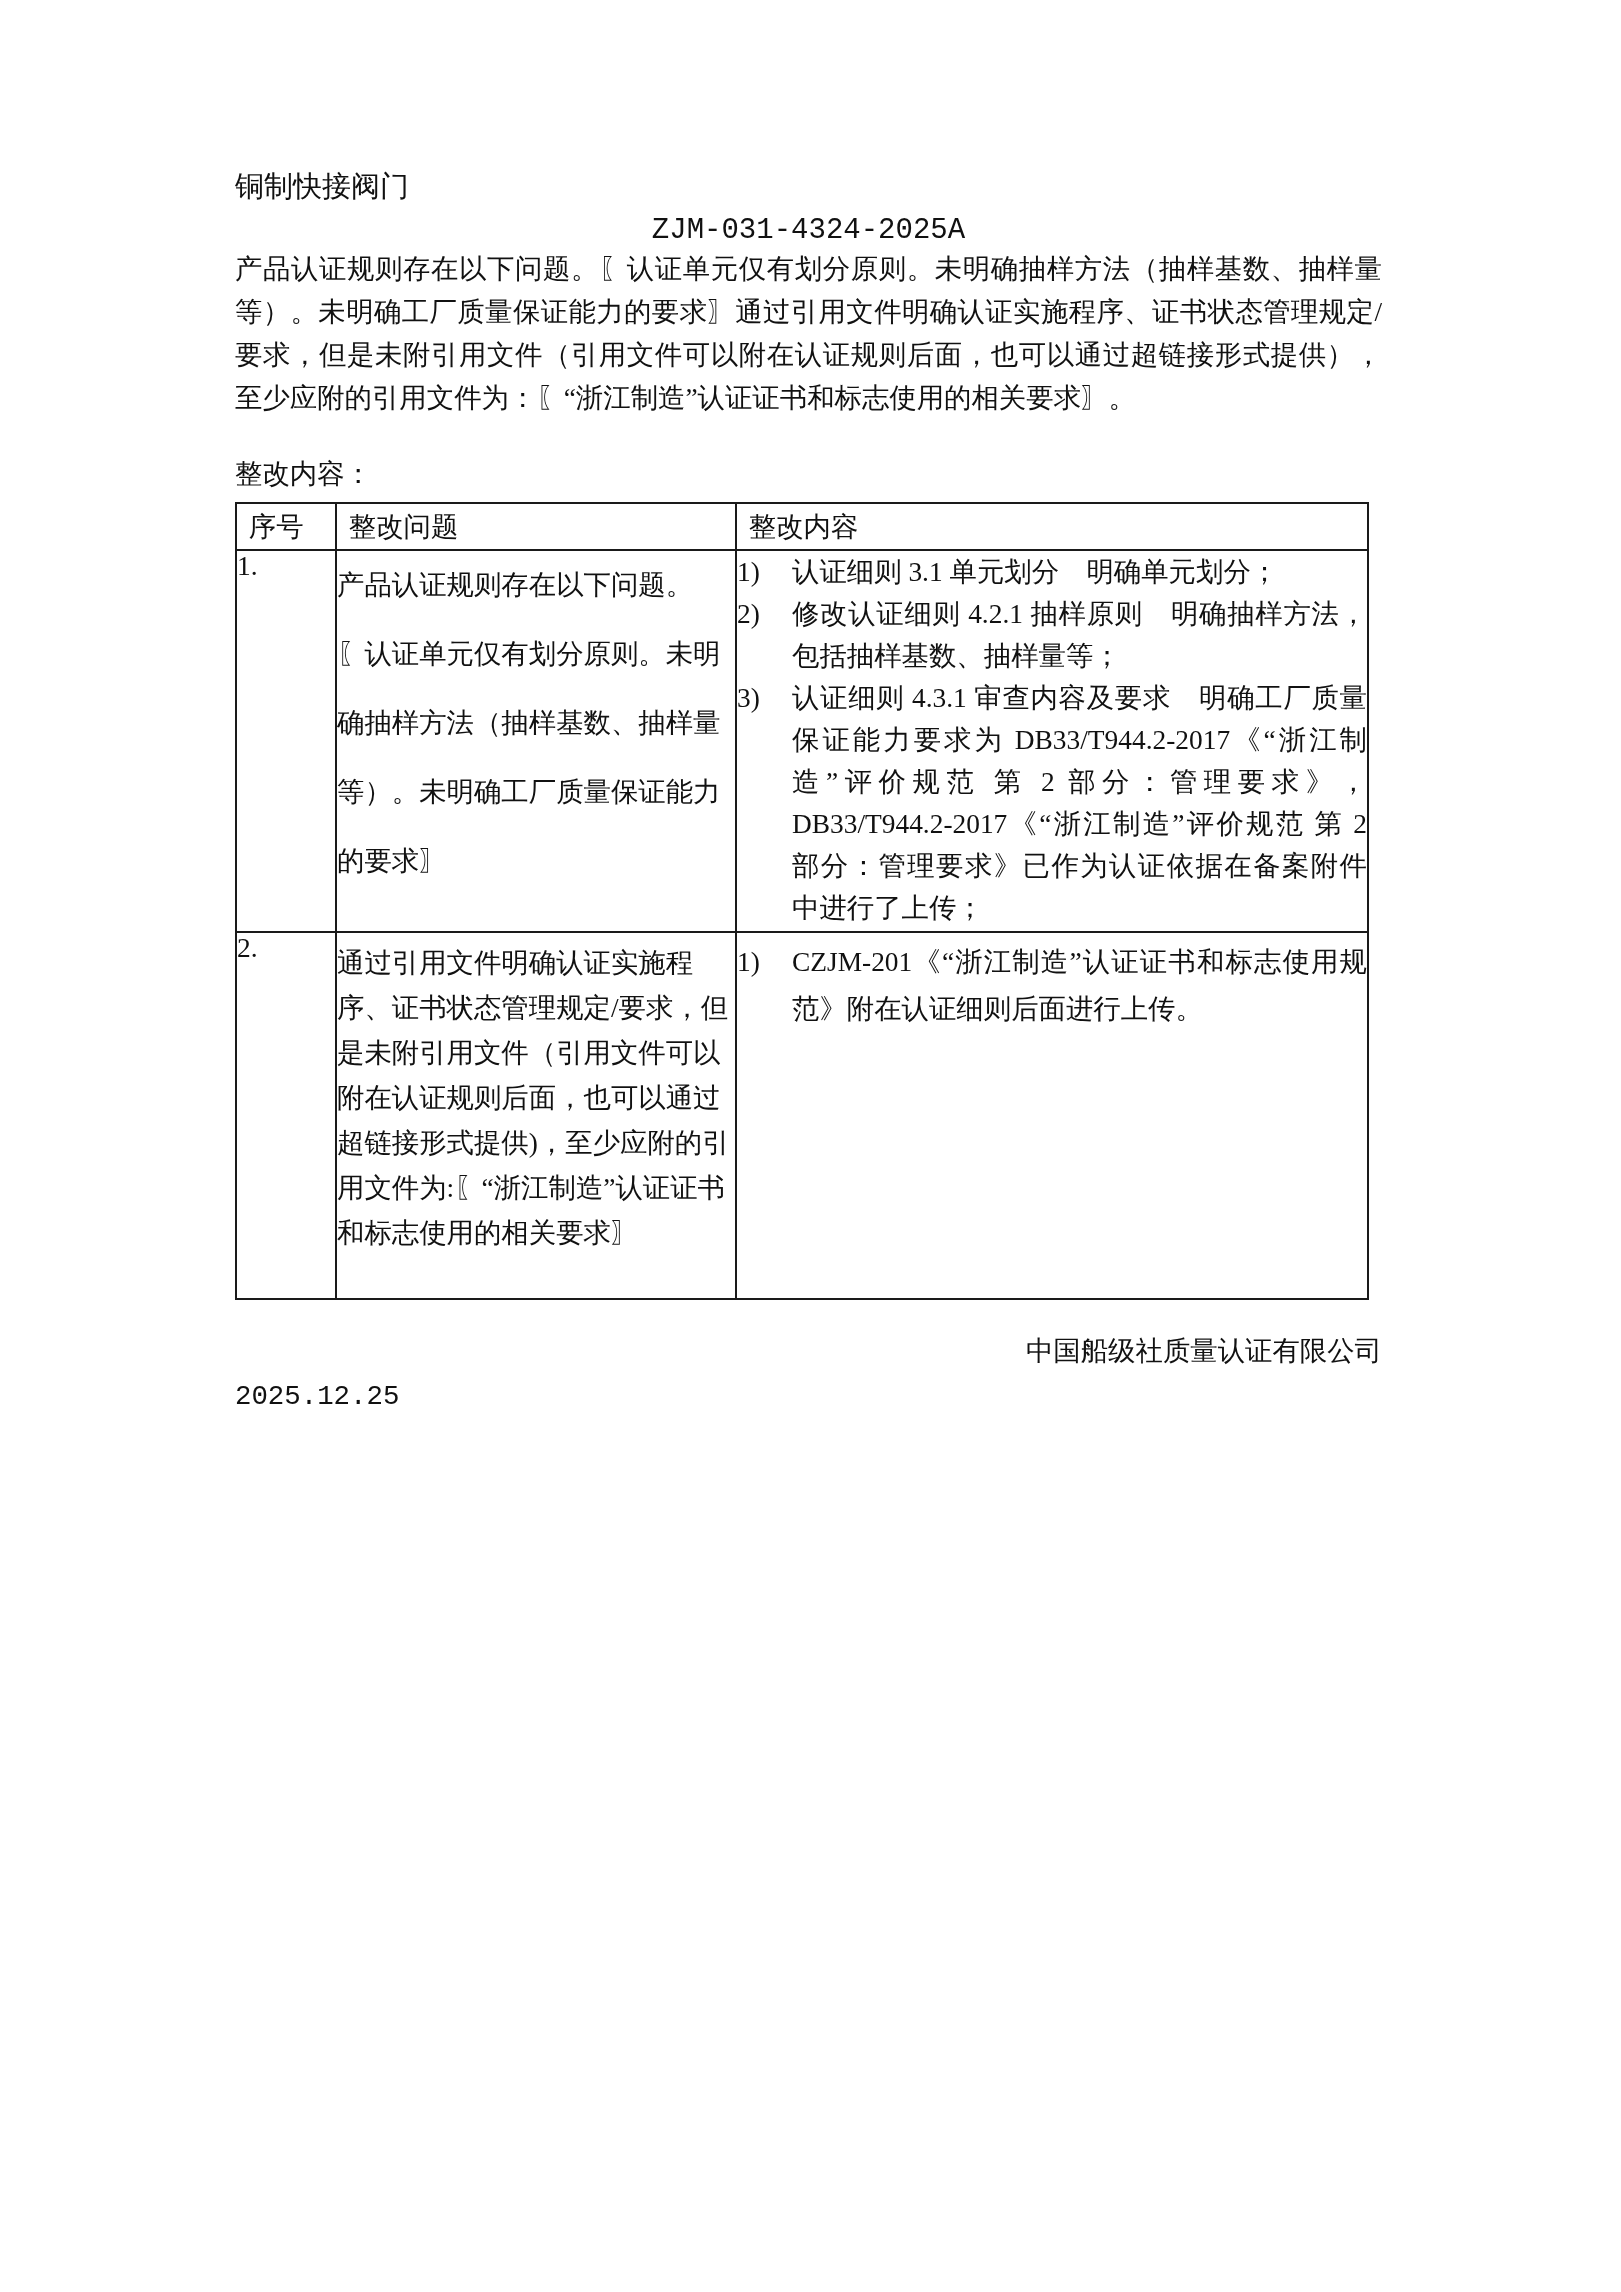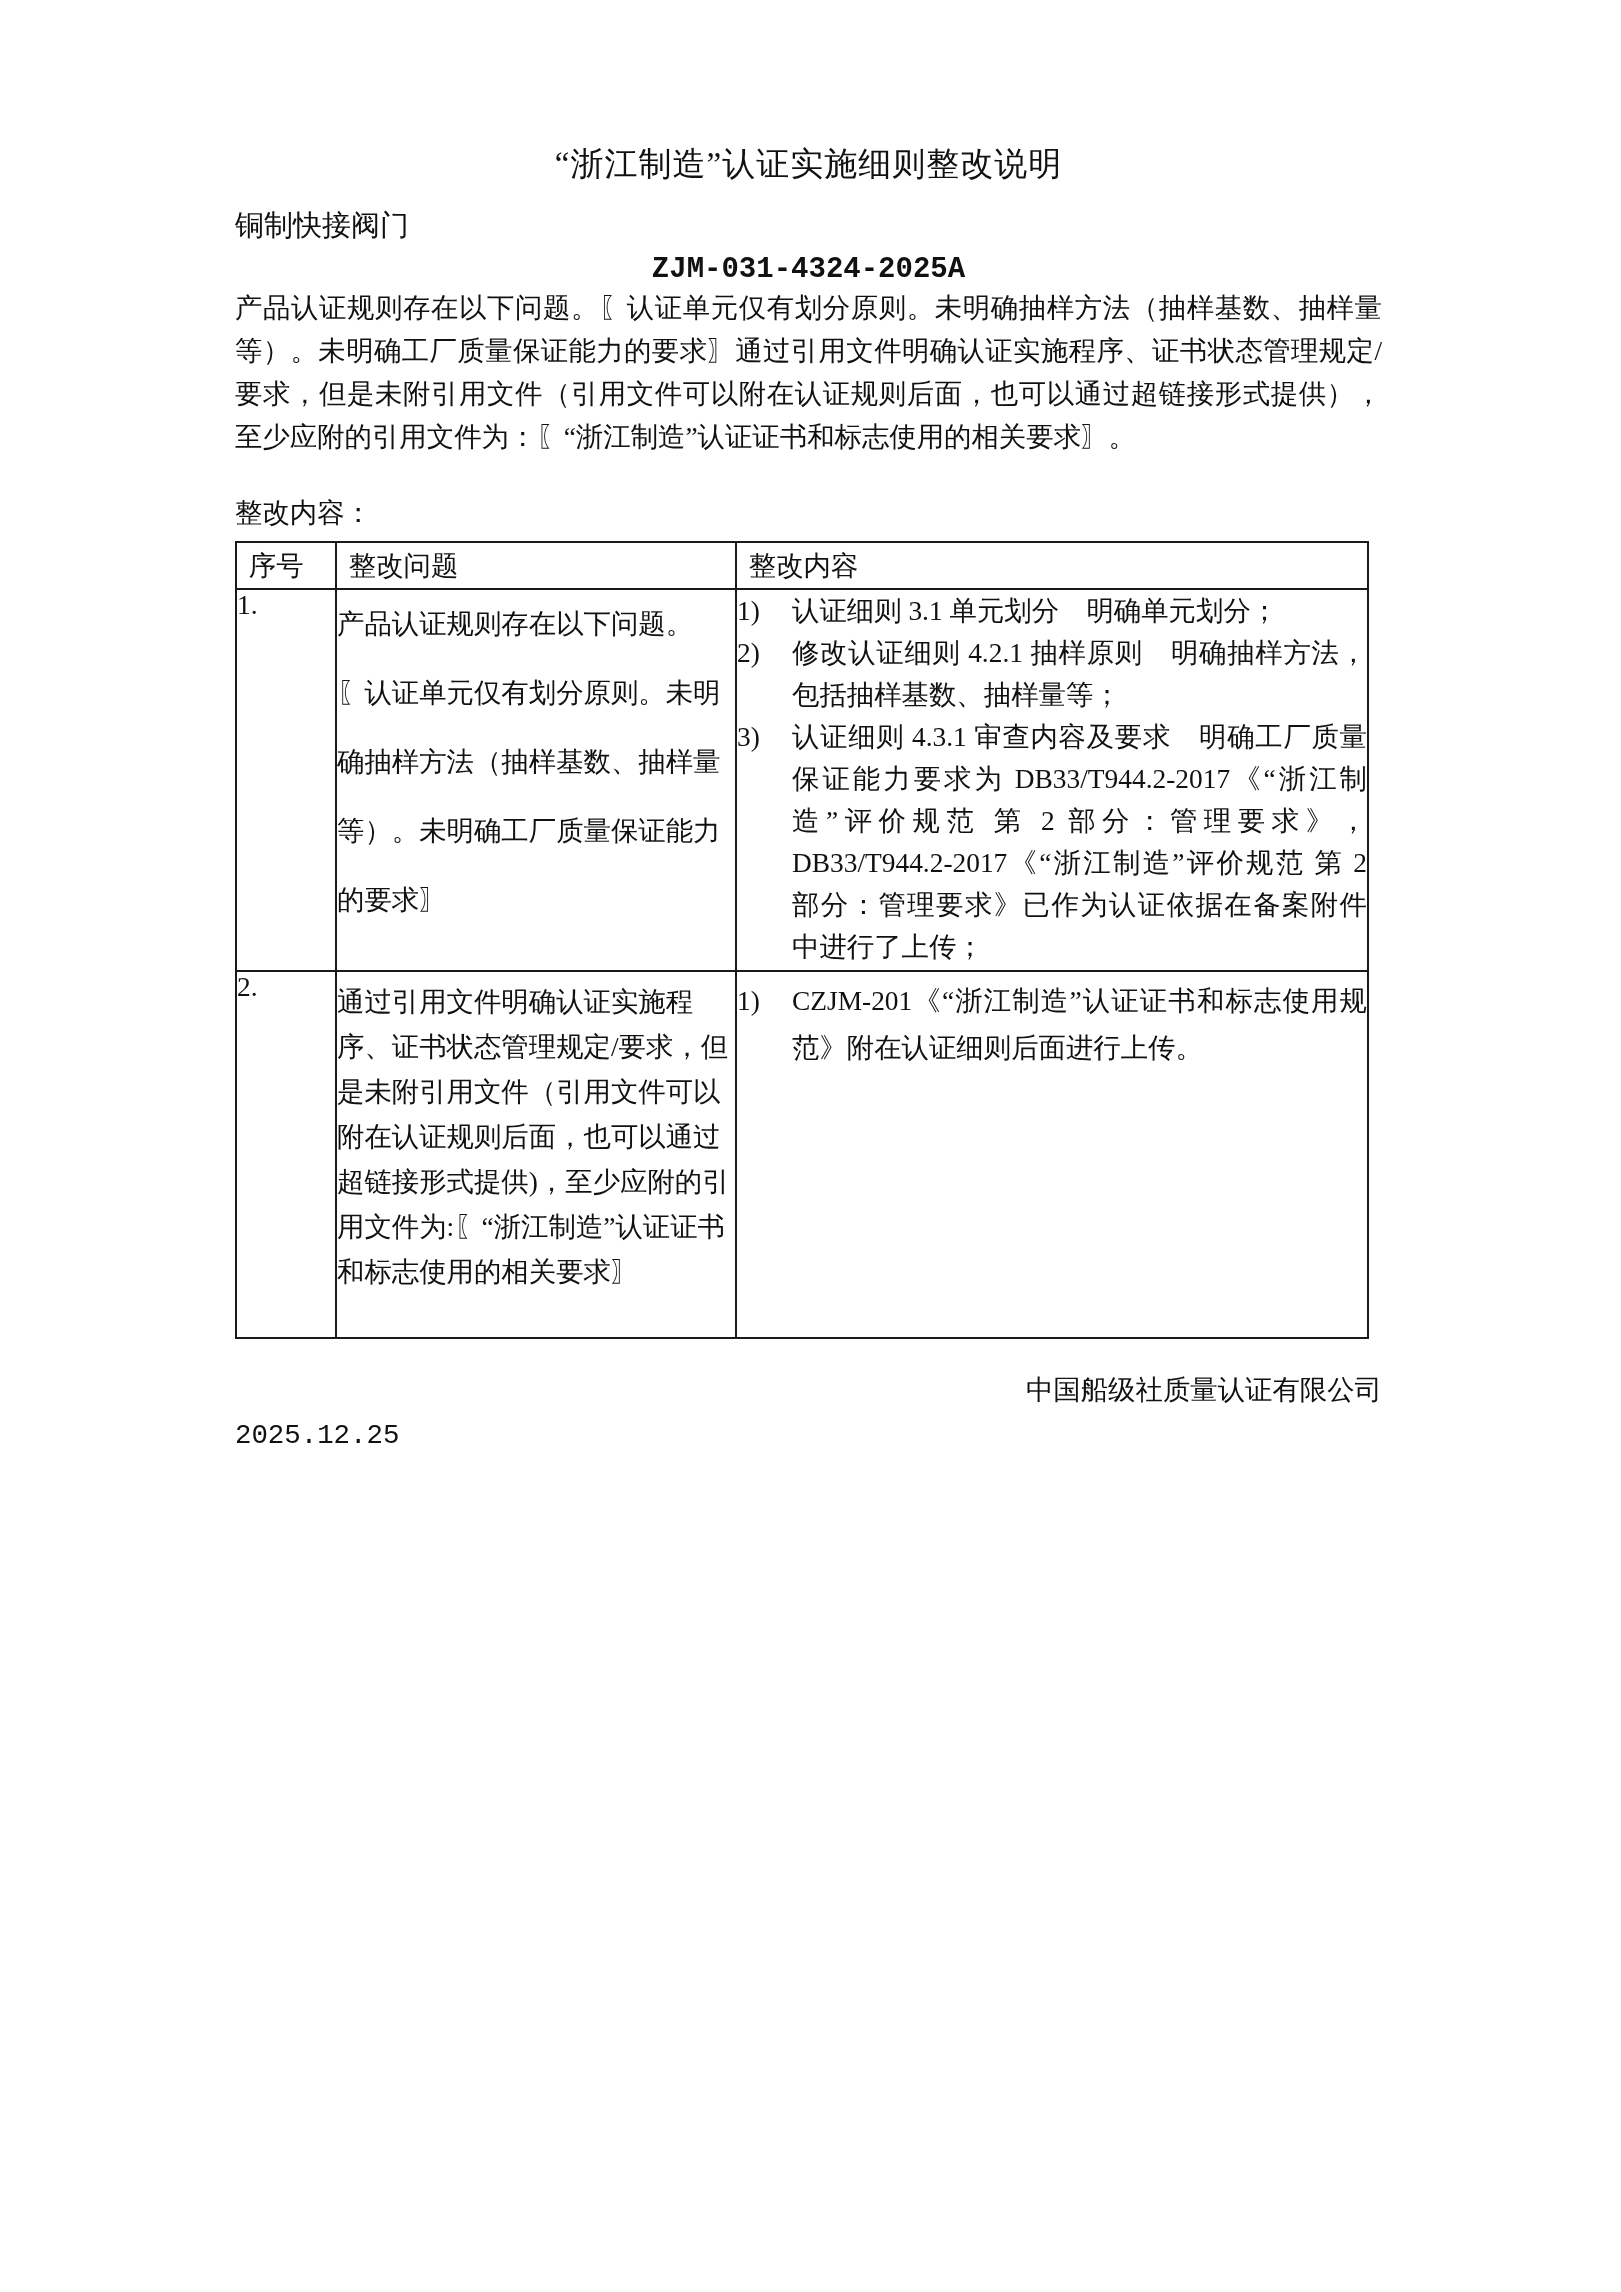--- a/index.html
+++ b/index.html
@@ -17,21 +17,20 @@
     font-size:33px;line-height:39px;text-align:center;
     letter-spacing:1px;font-weight:400;
   }
   .doc-subtitle{
     font-size:29px;line-height:35px;text-align:left;margin-top:23.5px;
   }
   .doc-code{
     font-size:29px;line-height:35px;text-align:center;margin-top:9.8px;
     font-family:"Liberation Mono","DejaVu Sans Mono",monospace;
     letter-spacing:0px;
-    font-weight:bold;
   }
   .sec-heading{
     font-size:27.4px;line-height:43px;margin-top:55px;
   }
   .sec-body{
     font-size:27.4px;line-height:43px;
     text-align:justify;text-justify:inter-character;
   }
   .sec-heading-2{
     font-size:27.4px;line-height:43px;margin-top:33px;
@@ -75,21 +74,20 @@
     font-size:27.4px;line-height:33px;text-align:left;margin-top:11.8px;
     font-family:"Liberation Mono","DejaVu Sans Mono",monospace;
   }
 </style>
 </head>
 <body>
 
 <div class="page">
   <div class="content">
 
-    <div class="doc-title">“浙江制造”认证实施细则整改说明</div>
     <div class="doc-subtitle">铜制快接阀门</div>
     <div class="doc-code">ZJM-031-4324-2025A</div>
 
     <div class="sec-body">产品认证规则存在以下问题。〖认证单元仅有划分原则。未明确抽样方法（抽样基数、抽样量等）。未明确工厂质量保证能力的要求〗通过引用文件明确认证实施程序、证书状态管理规定/要求，但是未附引用文件（引用文件可以附在认证规则后面，也可以通过超链接形式提供），至少应附的引用文件为：〖“浙江制造”认证证书和标志使用的相关要求〗。</div>
 
     <div class="sec-heading-2">整改内容：</div>
 
     <table class="fix-table">
       <colgroup>
         <col class="col-no">

